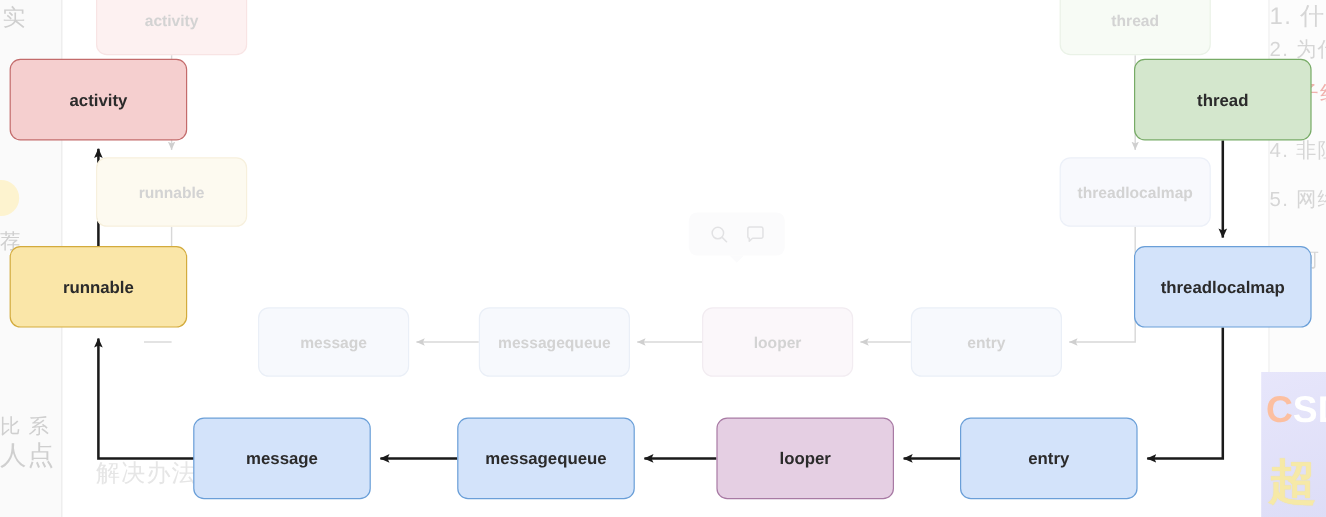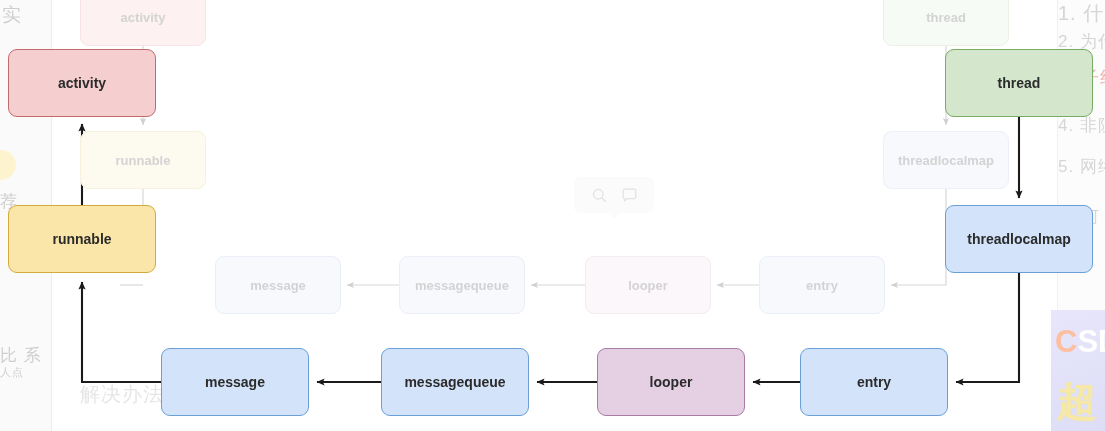--- a/index.html
+++ b/index.html
@@ -58,21 +58,21 @@
   <div class="bleed bleed-left"></div>
   <div class="bleed-left-rule"></div>
   <div class="bleed bleed-right"></div>
   <div class="bleed-right-rule"></div>
   <div class="blob-yellow"></div>
 
   <div id="bg-left">
       <div class="bg-cn" style="left: 2px; top: 2px; font-size: 19px;">实</div>
       <div class="bg-cn" style="left: 0px; top: 190px; font-size: 17px;">荐</div>
       <div class="bg-cn" style="left: 0px; top: 300px; font-size: 17px; margin-top: 44px;">比 系</div>
-      <div class="bg-cn" style="left: 0px; top: 365px; font-size: 11px; text-align: right;">人点</div>
+      <div class="bg-cn" style="left: 0px; top: 365px; font-size: 22px; text-align: right;">人点</div>
     </div>
   <div id="bg-right">
       <div class="bg-cn muted" style="left: 1058px; top: 0px; font-size: 20px;">1. 什</div>
       <div class="bg-cn muted" style="left: 1058px; top: 30px; font-size: 17px;">2. 为什</div>
       <div class="bg-cn red" style="left: 1060px; top: 66px; font-size: 17px;">3. 子线</div>
       <div class="bg-cn muted" style="left: 1058px; top: 114px; font-size: 17px;">4. 非阻</div>
       <div class="bg-cn muted" style="left: 1058px; top: 155px; font-size: 17px;">5. 网络</div>
       <div class="bg-cn muted" style="left: 1064px; top: 205px; font-size: 17px;">如何</div>
       <div class="bg-cn muted" style="left: 1070px; top: 253px; font-size: 17px;">号</div>
     </div>

